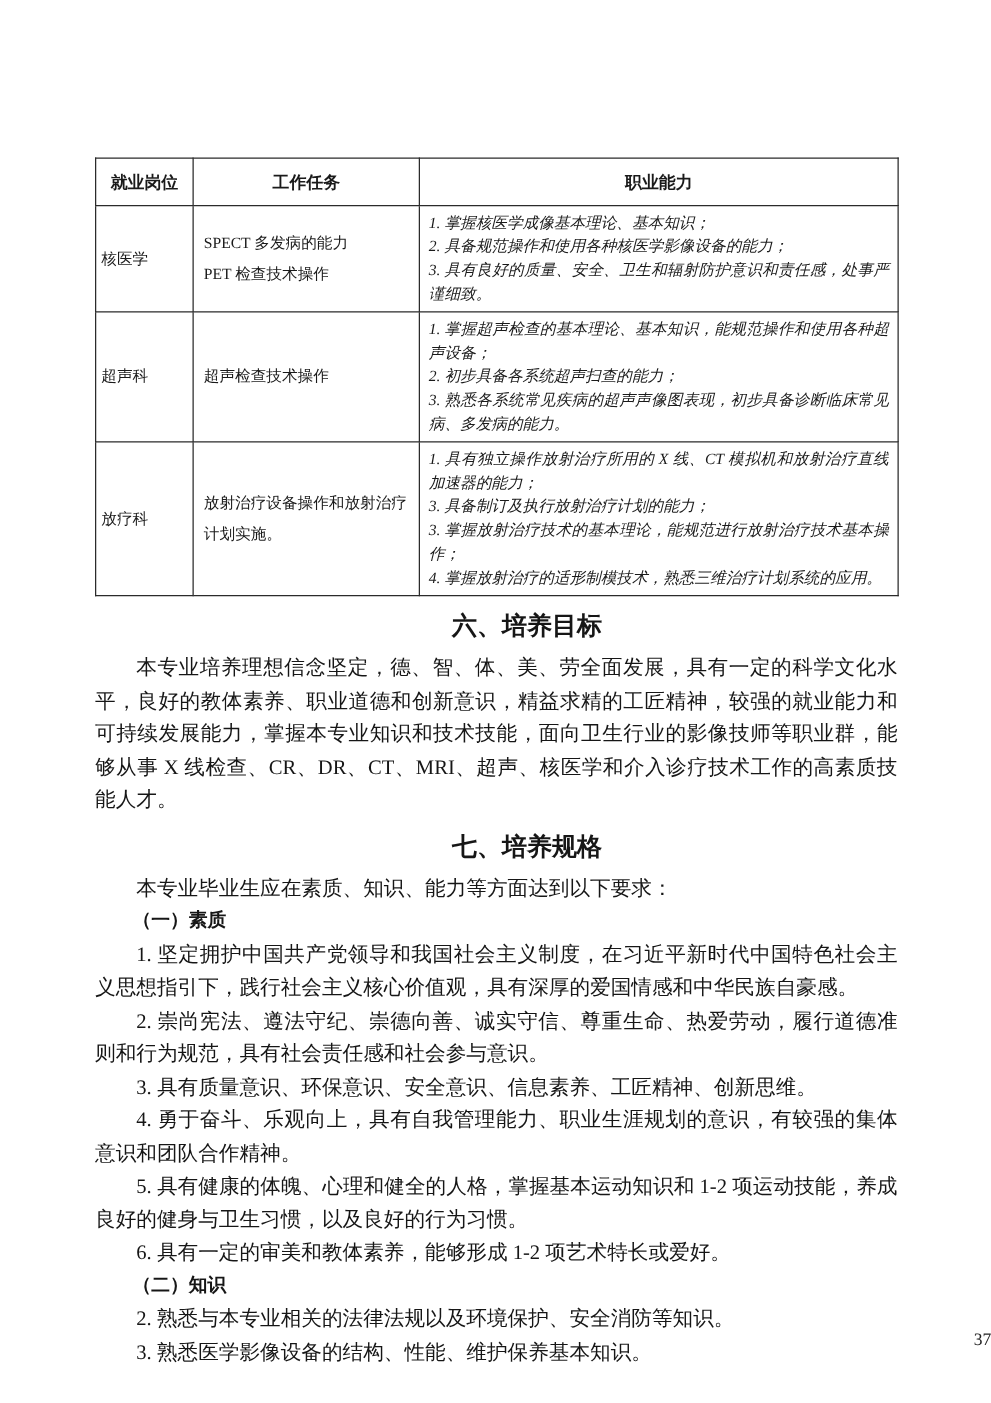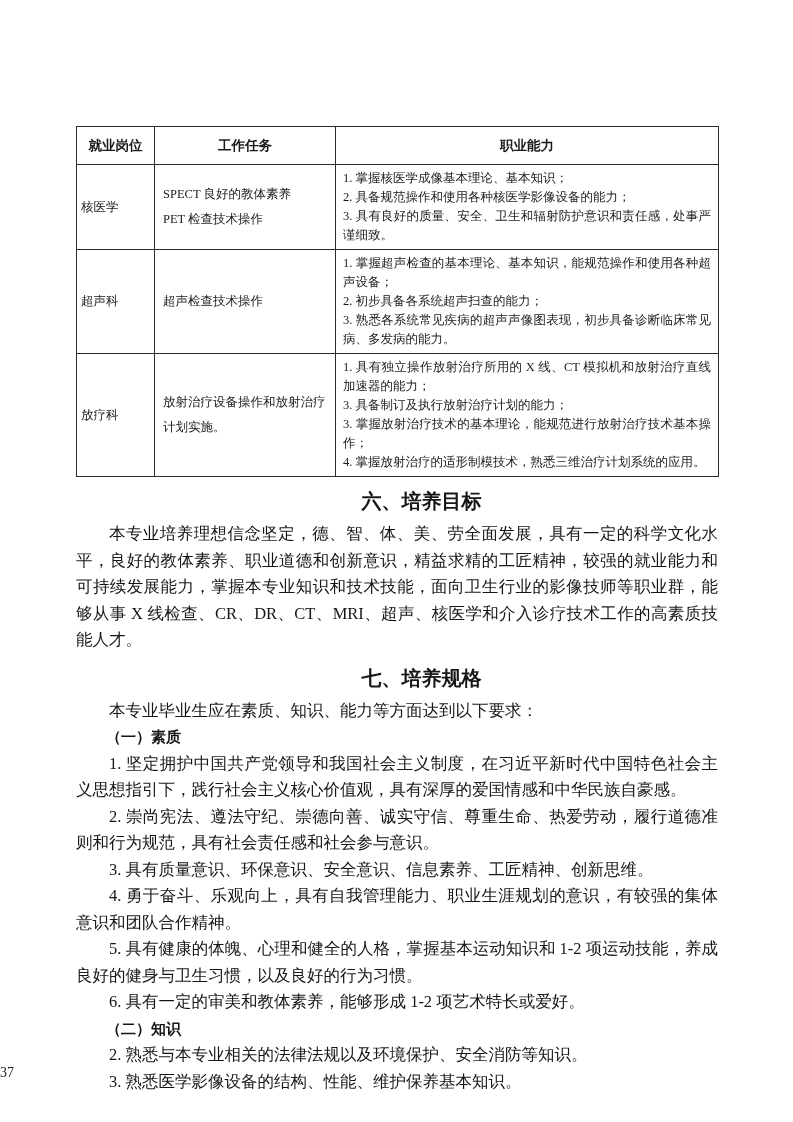--- a/index.html
+++ b/index.html
@@ -55,20 +55,21 @@
     vertical-align: middle;
     padding: 3px 8px;
   }
   td.col-tasks .task-line {
     line-height: 25px;
     text-align: left;
   }
   td.col-abilities {
     vertical-align: middle;
     padding: 4px 7px;
+    font-style: italic;
   }
   td.col-abilities .ability-line {
     text-align: justify;
   }
   
   .content {
     margin-top: 2px;
     font-size: 16.5px;
     line-height: 26.5px;
     text-align: justify;
@@ -89,21 +90,21 @@
     text-align: left;
   }
   .content .paragraph {
     text-indent: 2em;
   }
   .page-number {
     position: absolute;
     top: 1033px;
     left: 0;
     width: 793px;
-    text-align: left;
+    text-align: right;
     font-size: 14px;
     color: #222222;
   }
 </style>
 </head>
 <body>
 
 <div class="page">
   <div class="doc">
 
@@ -117,21 +118,21 @@
         <tr>
             <th>就业岗位</th>
             <th>工作任务</th>
             <th>职业能力</th>
           </tr>
       </thead>
       <tbody>
           <tr>
             <td class="col-position">核医学</td>
             <td class="col-tasks">
-              <div class="task-line">SPECT 良好的教体素养</div>
+              <div class="task-line">SPECT 多发病的能力</div>
               <div class="task-line">PET 检查技术操作</div>
             </td>
             <td class="col-abilities">
               <div class="ability-line">1. 掌握核医学成像基本理论、基本知识；</div>
               <div class="ability-line">2. 具备规范操作和使用各种核医学影像设备的能力；</div>
               <div class="ability-line">3. 具有良好的质量、安全、卫生和辐射防护意识和责任感，处事严谨细致。</div>
             </td>
           </tr>
           <tr>
             <td class="col-position">超声科</td>

